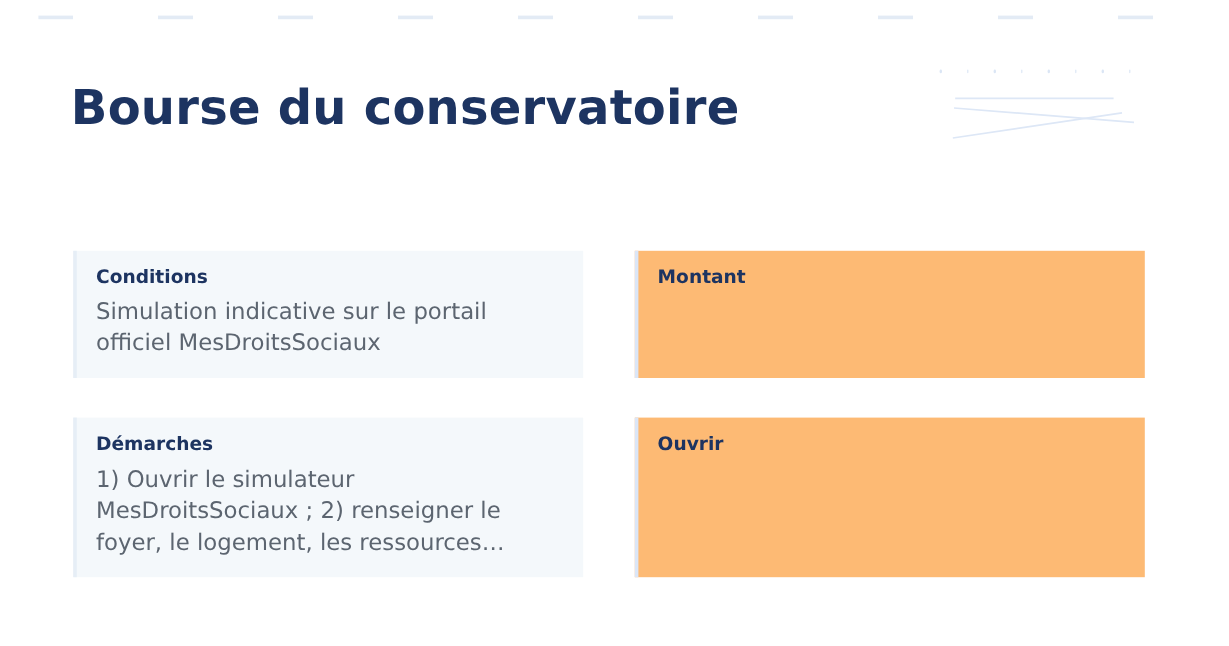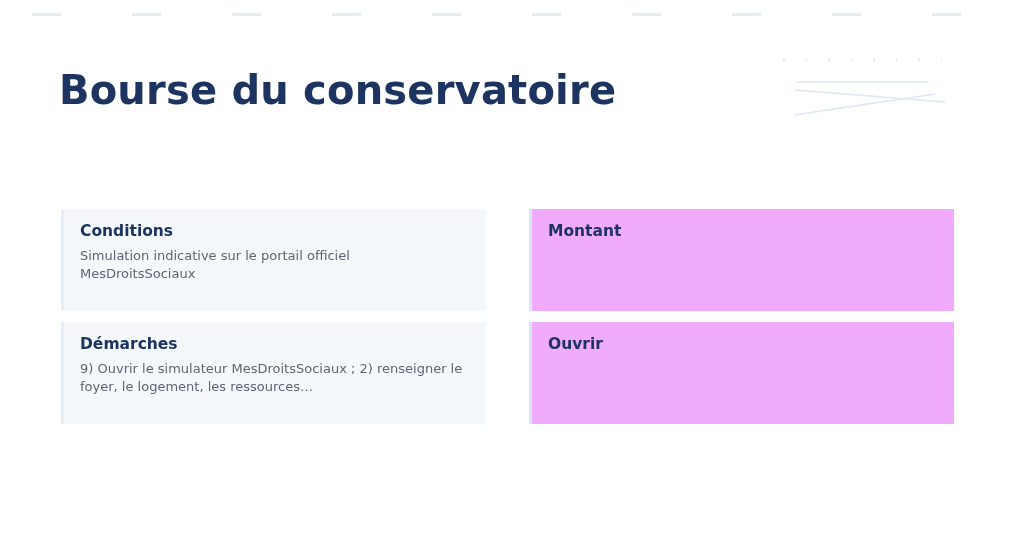--- a/index.html
+++ b/index.html
@@ -77,45 +77,45 @@
   }
 
   
   .grid {
     position: absolute;
     left: 61px;
     top: 209px;
     width: 902px;
     display: flex;
     flex-wrap: wrap;
-    gap: 11px 43px;
+    gap: 33px 43px;
   }
   .card {
     width: 425px;
     box-sizing: border-box;
     padding: 14px 18px 16px 16px;
     min-height: 102px;
   }
   .card.tone-light {
     background: #f4f8fb;
     border-left: 3px solid #e6eef6;
   }
   .card.tone-blue {
-    background: #f0abfc;
+    background: #fdba74;
     border-left: 3px solid #dbe6f7;
   }
   .card-title {
     font-size: 15.5px;
     font-weight: bold;
     color: #1d3461;
     margin: 0 0 7px 0;
     line-height: 1.1;
   }
   .card-body {
-    font-size: 13px;
+    font-size: 19px;
     line-height: 1.38;
     color: #5c6570;
     margin: 0;
     max-width: 395px;
   }
 </style>
 </head>
 <body>
 
 <div class="top-dashes"></div>
@@ -146,20 +146,20 @@
     <p class="card-title">Conditions</p>
     <p class="card-body">Simulation indicative sur le portail officiel MesDroitsSociaux</p>
   </div>
 
   <div class="card tone-blue">
     <p class="card-title">Montant</p>
   </div>
 
   <div class="card tone-light">
     <p class="card-title">Démarches</p>
-    <p class="card-body">9) Ouvrir le simulateur MesDroitsSociaux ; 2) renseigner le foyer, le logement, les ressources…</p>
+    <p class="card-body">1) Ouvrir le simulateur MesDroitsSociaux ; 2) renseigner le foyer, le logement, les ressources…</p>
   </div>
 
   <div class="card tone-blue">
     <p class="card-title">Ouvrir</p>
   </div>
 
 </div>
 
 </body></html>

